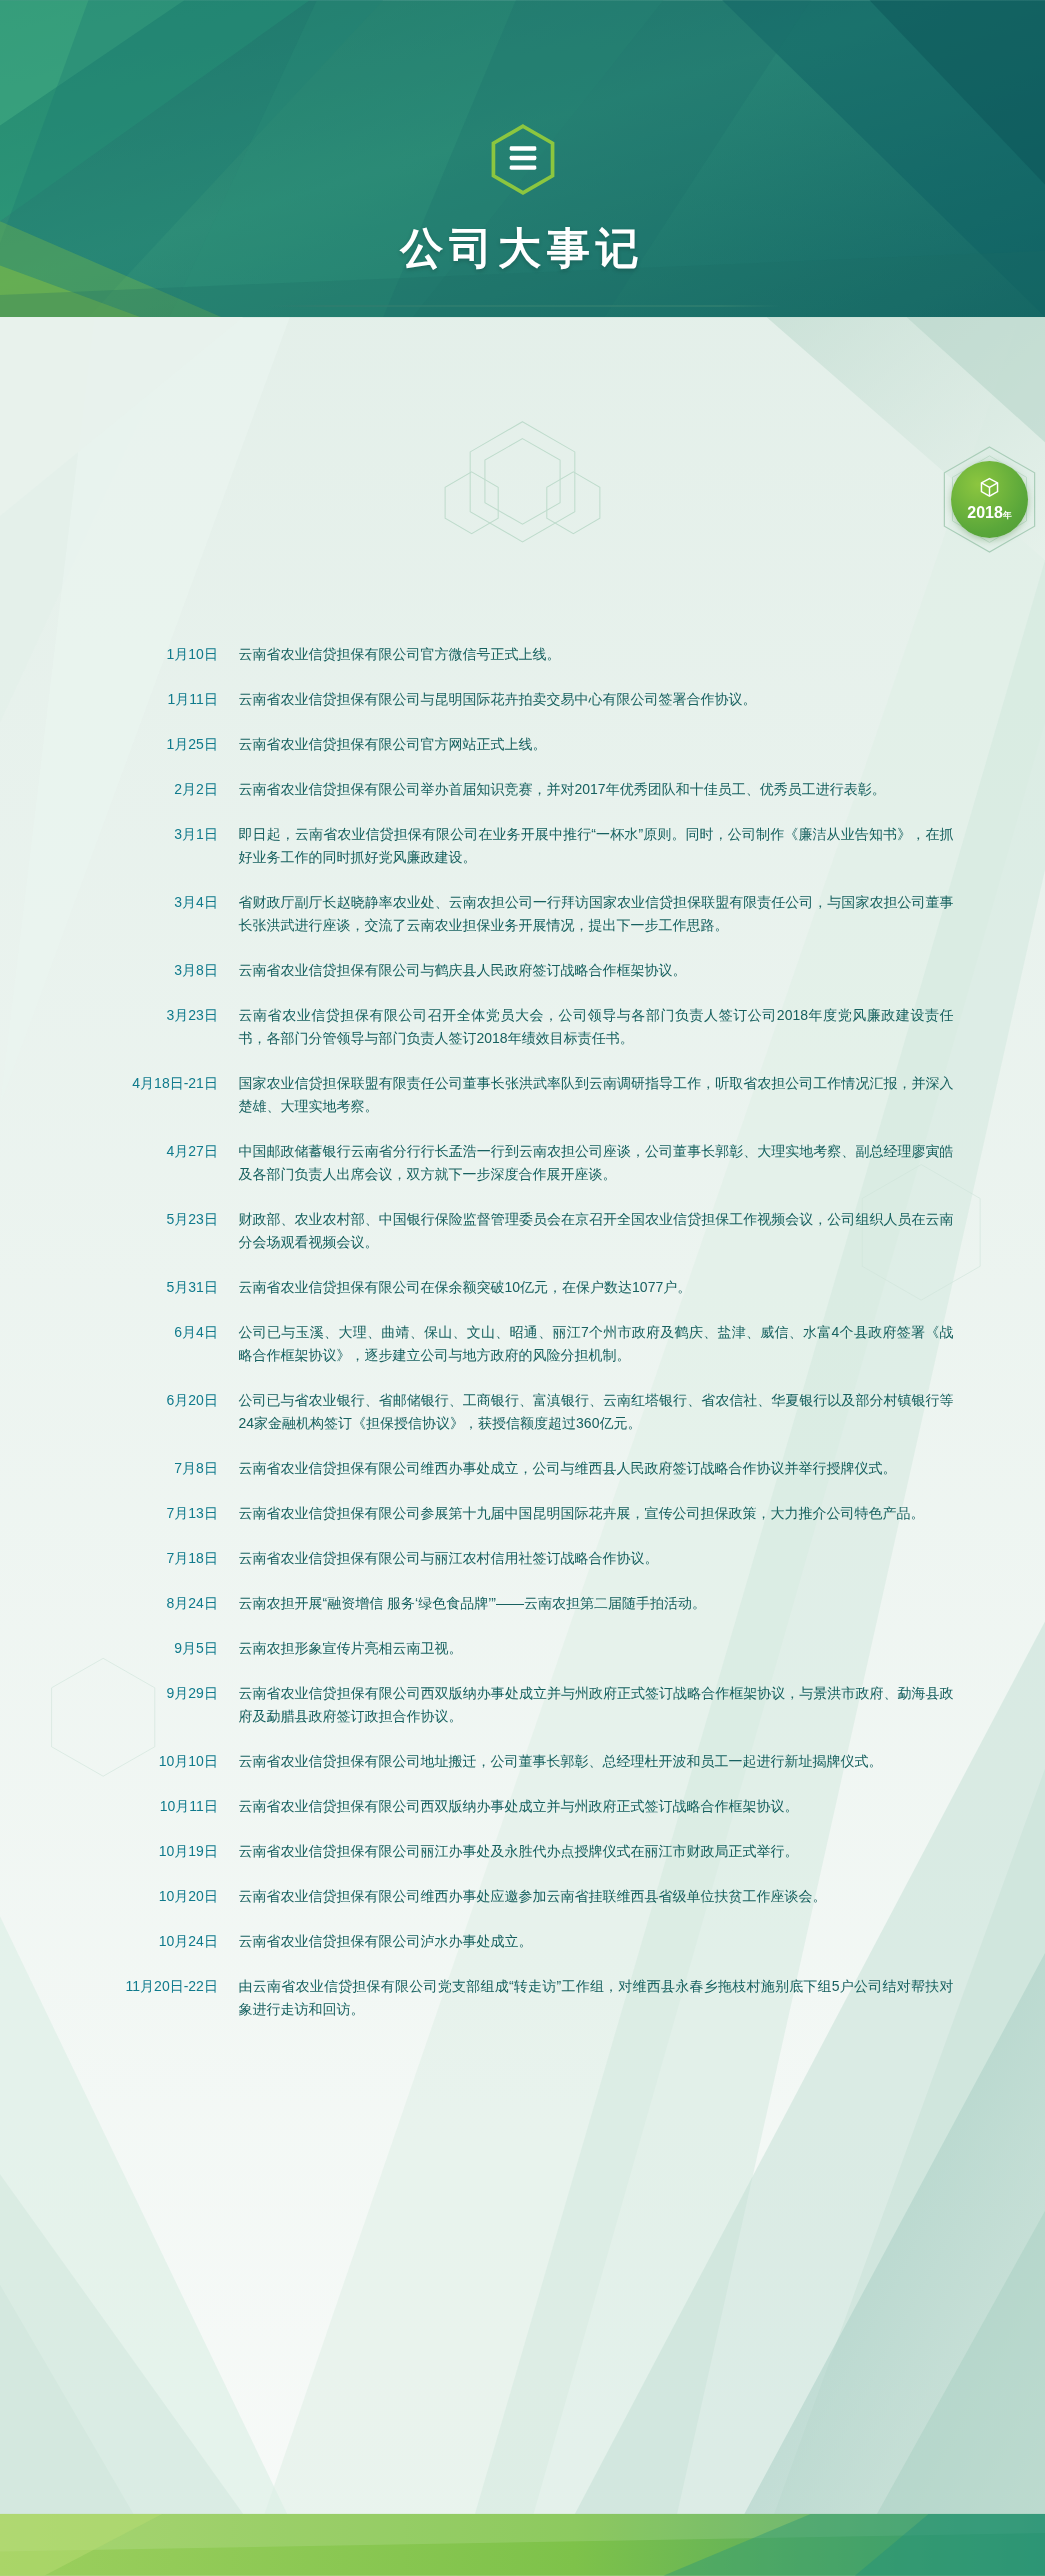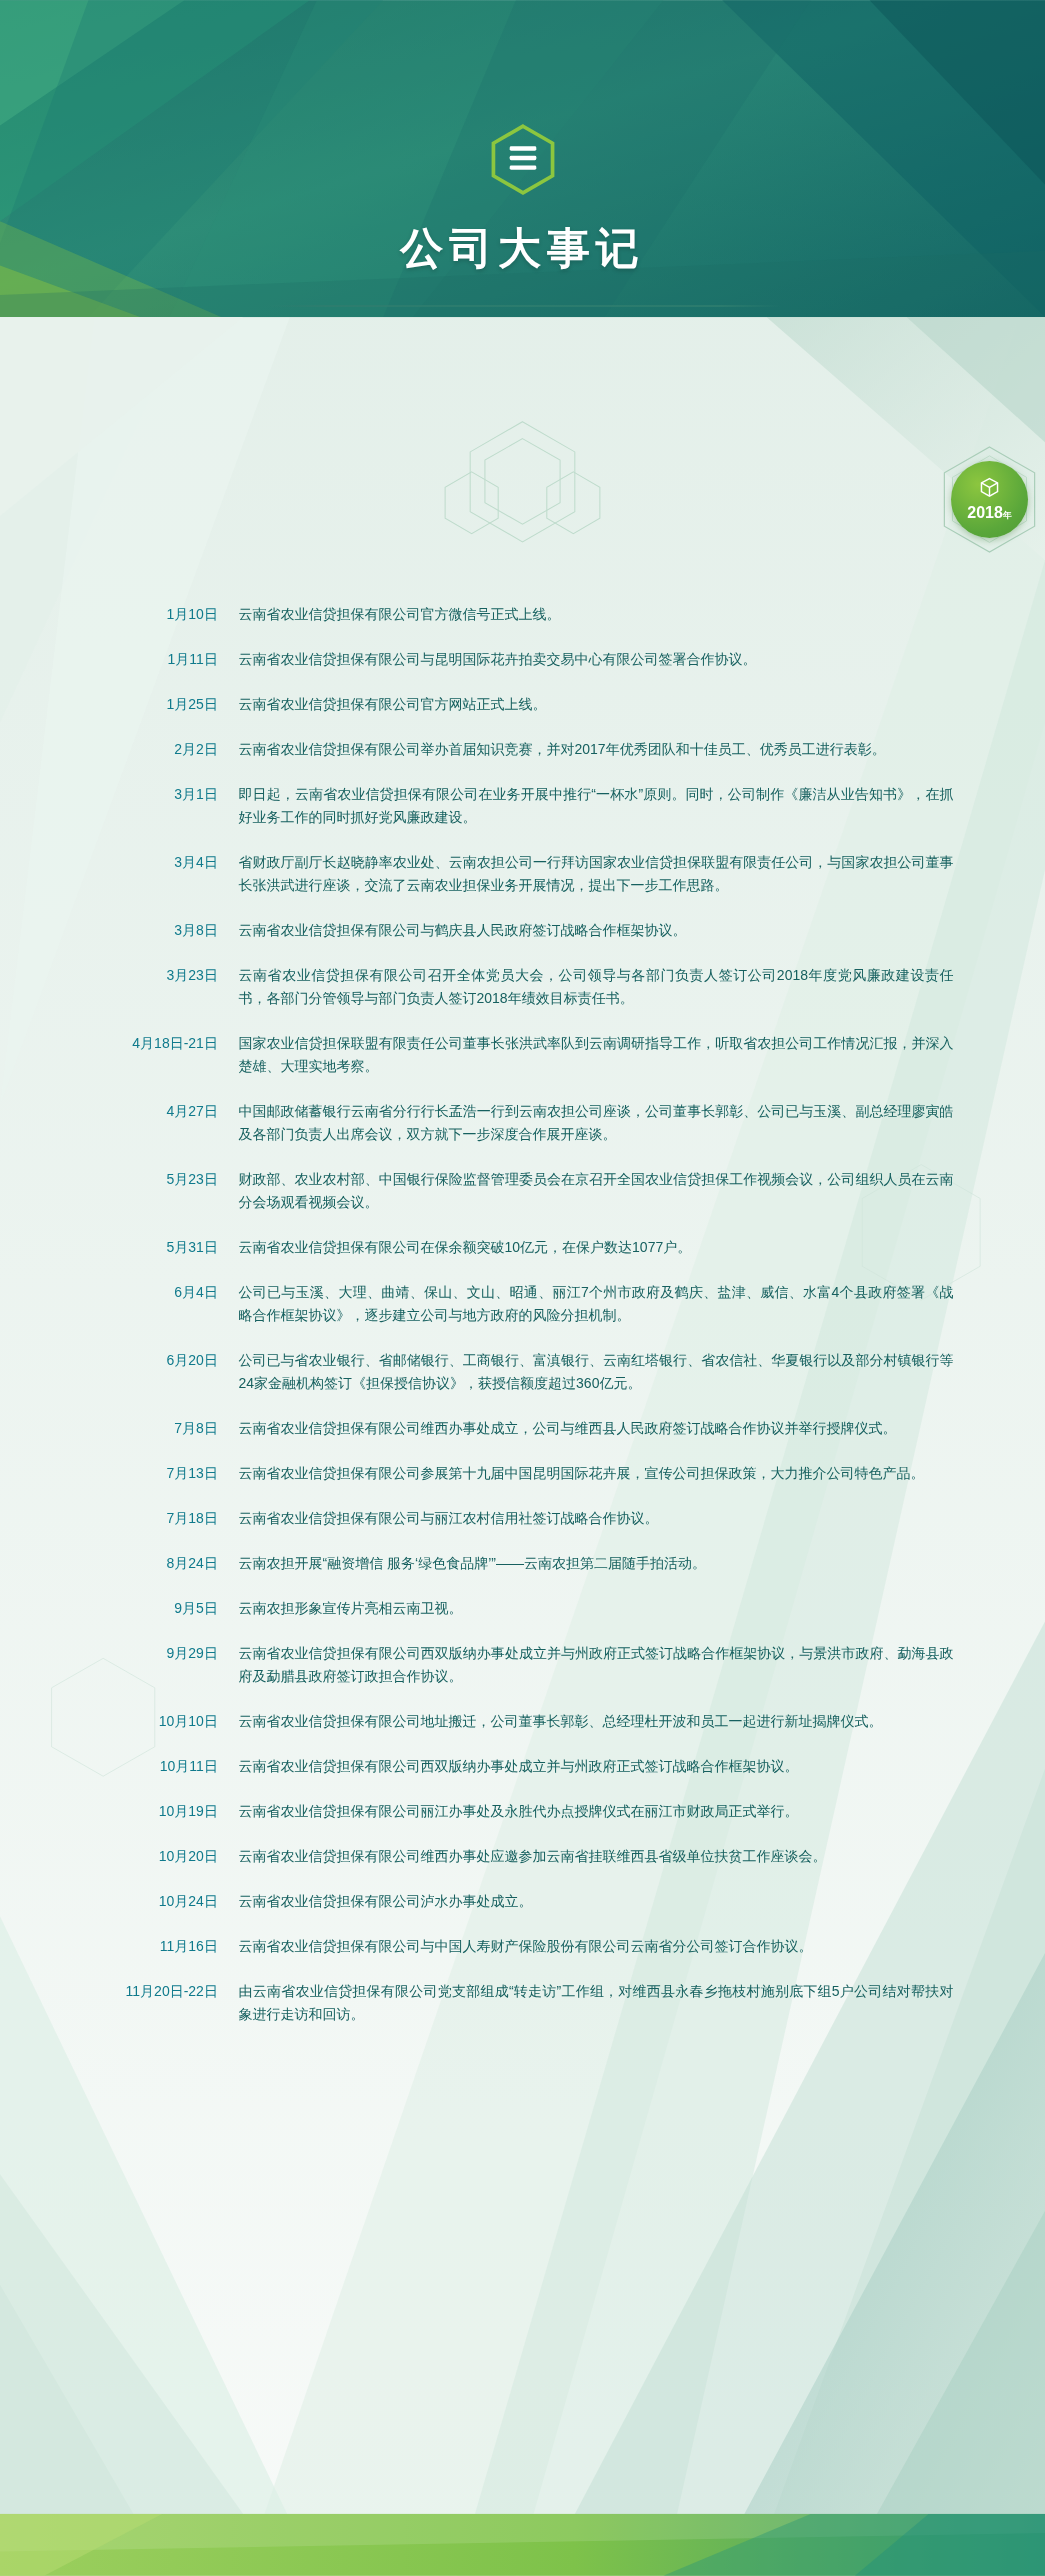--- a/index.html
+++ b/index.html
@@ -99,21 +99,21 @@
     font-weight: bold;
     letter-spacing: 0;
     font-family: "Liberation Sans", sans-serif;
   }
   .year-text .suffix { font-size: 8.8px; }
 
   
   .timeline {
     position: relative;
     z-index: 6;
-    margin: 48px auto 0 auto;
+    margin: 88px auto 0 auto;
     width: 862px;
     padding-bottom: 88px;
   }
   .row {
     display: flex;
     align-items: flex-start;
     margin-bottom: 22px;
   }
   .row .date {
     width: 147px;
@@ -304,21 +304,21 @@
       <div class="row">
         <div class="date">3月23日</div>
         <div class="text">云南省农业信贷担保有限公司召开全体党员大会，公司领导与各部门负责人签订公司2018年度党风廉政建设责任书，各部门分管领导与部门负责人签订2018年绩效目标责任书。</div>
       </div>
       <div class="row">
         <div class="date">4月18日-21日</div>
         <div class="text">国家农业信贷担保联盟有限责任公司董事长张洪武率队到云南调研指导工作，听取省农担公司工作情况汇报，并深入楚雄、大理实地考察。</div>
       </div>
       <div class="row">
         <div class="date">4月27日</div>
-        <div class="text">中国邮政储蓄银行云南省分行行长孟浩一行到云南农担公司座谈，公司董事长郭彰、公司已与玉溪、副总经理廖寅皓及各部门负责人出席会议，双方就下一步深度合作展开座谈。</div>
+        <div class="text">中国邮政储蓄银行云南省分行行长孟浩一行到云南农担公司座谈，公司董事长郭彰、大理实地考察、副总经理廖寅皓及各部门负责人出席会议，双方就下一步深度合作展开座谈。</div>
       </div>
       <div class="row">
         <div class="date">5月23日</div>
         <div class="text">财政部、农业农村部、中国银行保险监督管理委员会在京召开全国农业信贷担保工作视频会议，公司组织人员在云南分会场观看视频会议。</div>
       </div>
       <div class="row">
         <div class="date">5月31日</div>
         <div class="text">云南省农业信贷担保有限公司在保余额突破10亿元，在保户数达1077户。</div>
       </div>
       <div class="row">
@@ -367,24 +367,20 @@
       </div>
       <div class="row">
         <div class="date">10月20日</div>
         <div class="text">云南省农业信贷担保有限公司维西办事处应邀参加云南省挂联维西县省级单位扶贫工作座谈会。</div>
       </div>
       <div class="row">
         <div class="date">10月24日</div>
         <div class="text">云南省农业信贷担保有限公司泸水办事处成立。</div>
       </div>
       <div class="row">
-        <div class="date">11月16日</div>
-        <div class="text">云南省农业信贷担保有限公司与中国人寿财产保险股份有限公司云南省分公司签订合作协议。</div>
-      </div>
-      <div class="row">
         <div class="date">11月20日-22日</div>
         <div class="text">由云南省农业信贷担保有限公司党支部组成“转走访”工作组，对维西县永春乡拖枝村施别底下组5户公司结对帮扶对象进行走访和回访。</div>
       </div>
     </div>
 
   <div class="footer"></div>
 </div>
 
 
 </body></html>

